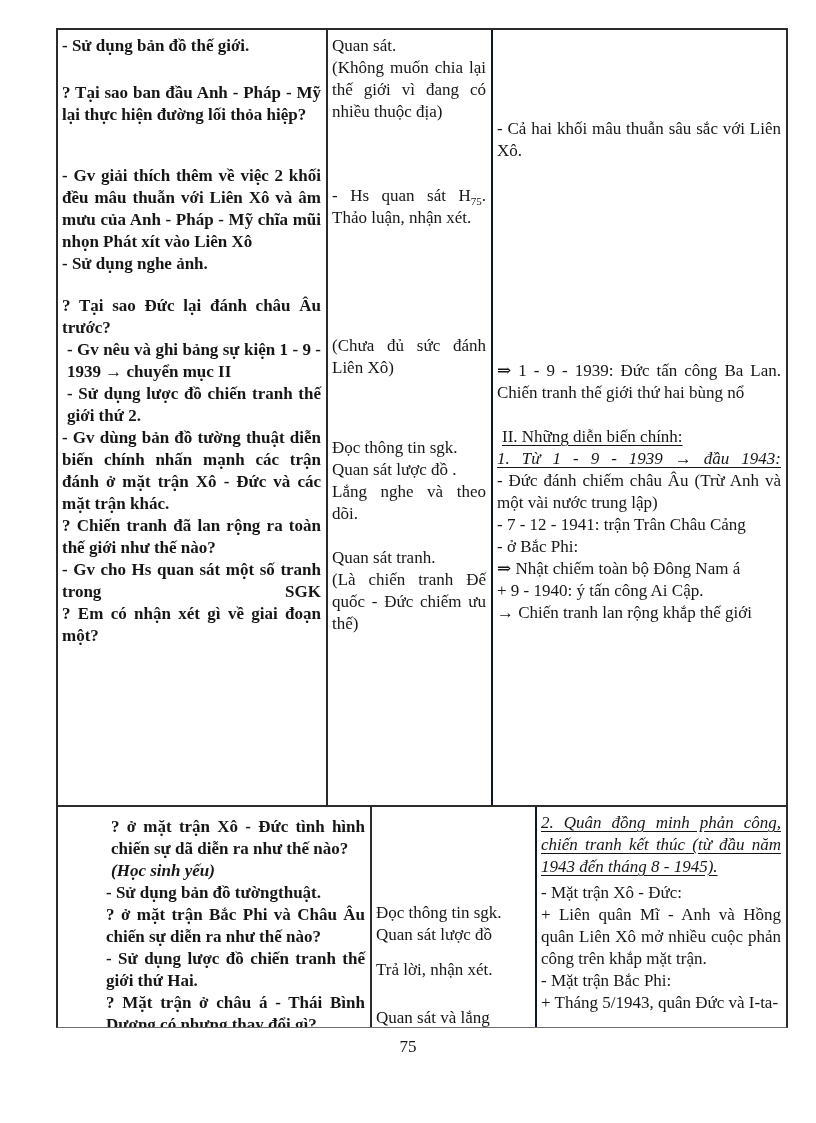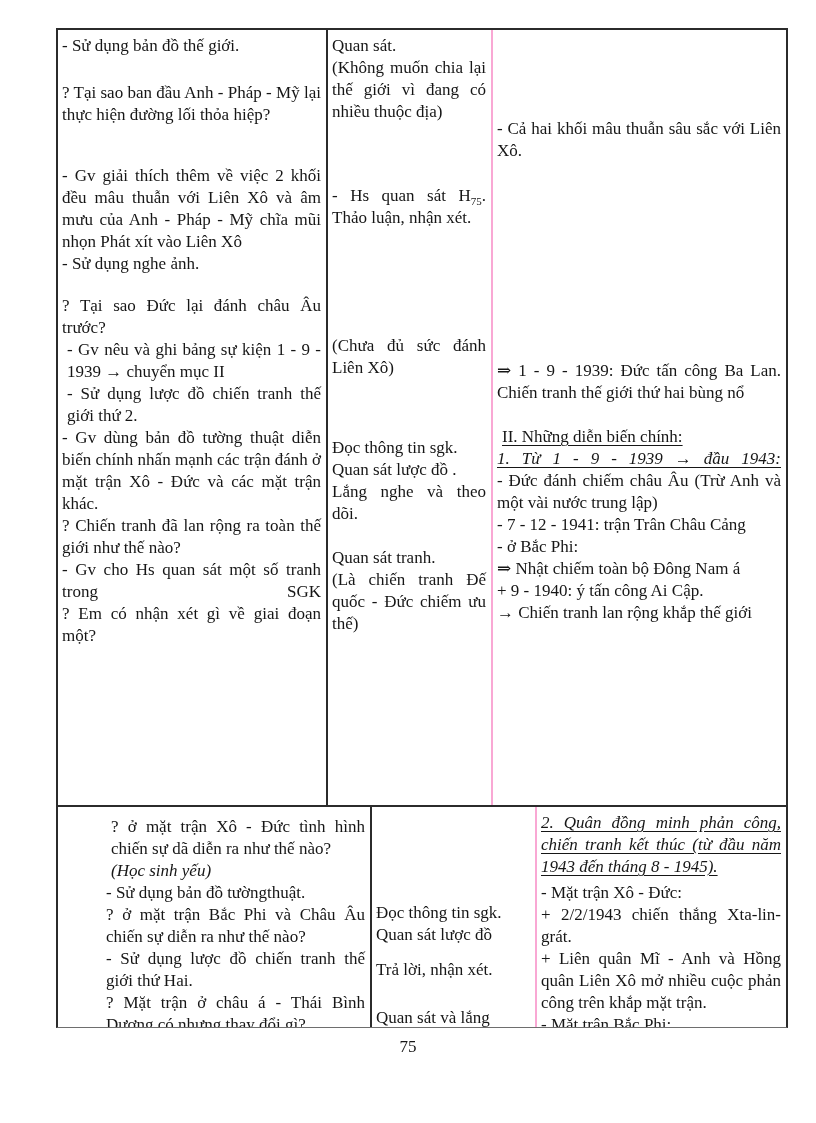--- a/index.html
+++ b/index.html
@@ -10,22 +10,22 @@
   }
   .page{position:absolute;inset:0;background:#fff;overflow:hidden;}
   .tbl{
     position:absolute;left:56px;top:28px;width:732px;box-sizing:border-box;
     border:2px solid #2b2b2b;border-bottom:1px solid #6e6e6e;
   }
   .row{display:flex;}
   .row1{height:775px;border-bottom:2px solid #2b2b2b;}
   .row2{height:220px;overflow:hidden;padding-left:44px;}
   .cell{box-sizing:border-box;padding:5px 5px 0 4px;overflow:hidden;}
-  .c1{width:270px;border-right:2px solid #2b2b2b;}
-  .c2{width:165px;border-right:2px solid #f9a8d4;}
+  .c1{width:270px;border-right:2px solid #2b2b2b;font-weight:bold;}
+  .c2{width:165px;border-right:2px solid #0f172a;}
   .c3{flex:1;}
   p{margin:0;font-size:17px;line-height:22px;text-align:justify;}
   .ital{font-style:italic;}
   .und{text-decoration:underline;text-underline-offset:3px;}
   .stretch{text-align-last:justify;}
   .indent1{padding-left:5px;}
   sub{font-size:11px;line-height:0;}
   .footer{
     position:absolute;left:0;top:1037px;width:816px;text-align:center;
     font-size:17px;color:#161616;
@@ -94,21 +94,20 @@
       <div class="cell c2">
         <p style="margin-top:90px">Đọc thông tin sgk.</p>
         <p>Quan sát lược đồ</p>
         <p style="margin-top:13px">Trả lời, nhận xét.</p>
         <p style="margin-top:26px">Quan sát và lắng</p>
       </div>
 
       <div class="cell c3">
         <p class="und ital">2. Quân đồng minh phản công, chiến tranh kết thúc (từ đầu năm 1943 đến tháng 8 - 1945).</p>
         <p style="margin-top:4px">- Mặt trận Xô - Đức:</p>
-        <p>+ 2/2/1943 chiến thắng Xta-lin-grát.</p>
         <p>+ Liên quân Mĩ - Anh và Hồng quân Liên Xô mở nhiều cuộc phản công trên khắp mặt trận.</p>
         <p>- Mặt trận Bắc Phi:</p>
         <p>+ Tháng 5/1943, quân Đức và I-ta-</p>
       </div>
     </div>
 
   </div>
 
   <div class="footer">75</div>
 </div>

